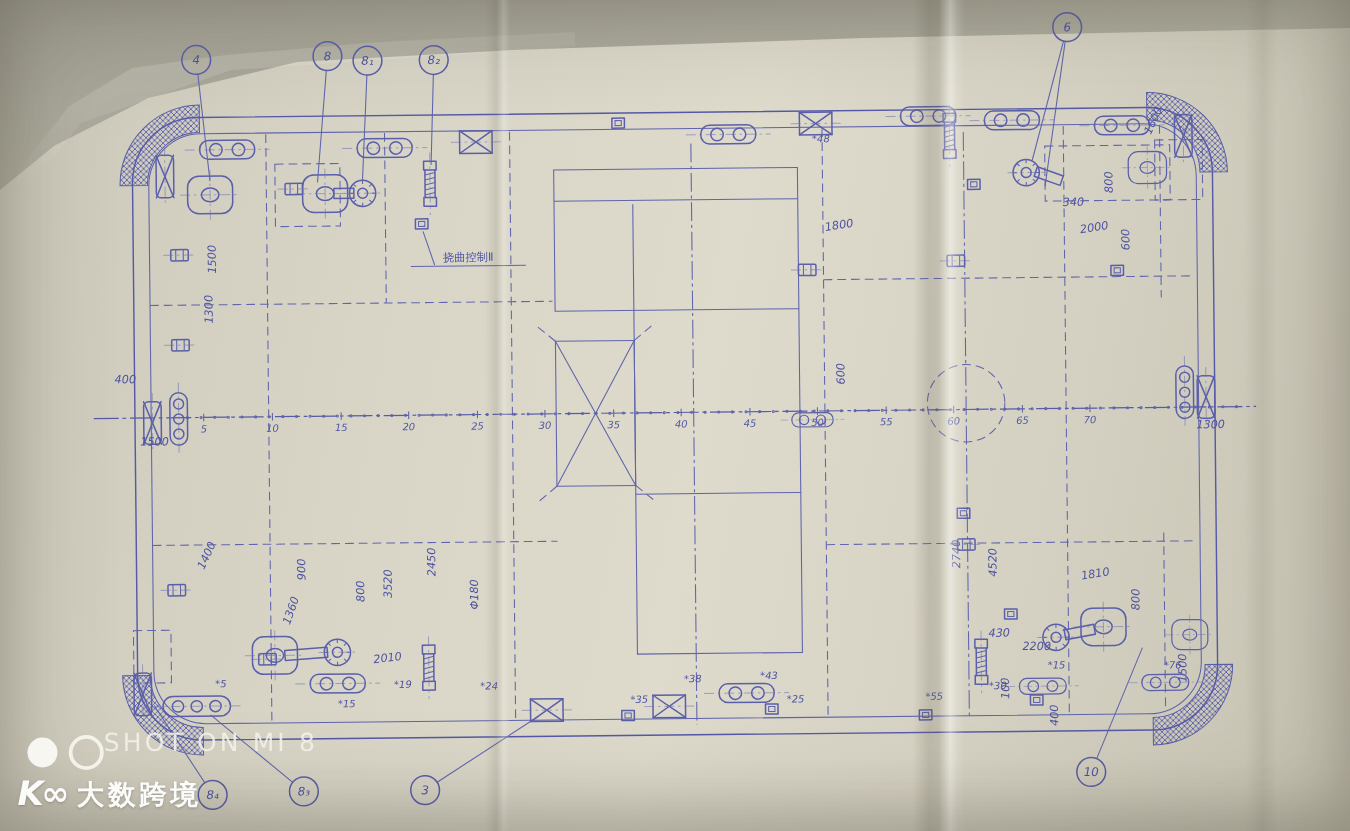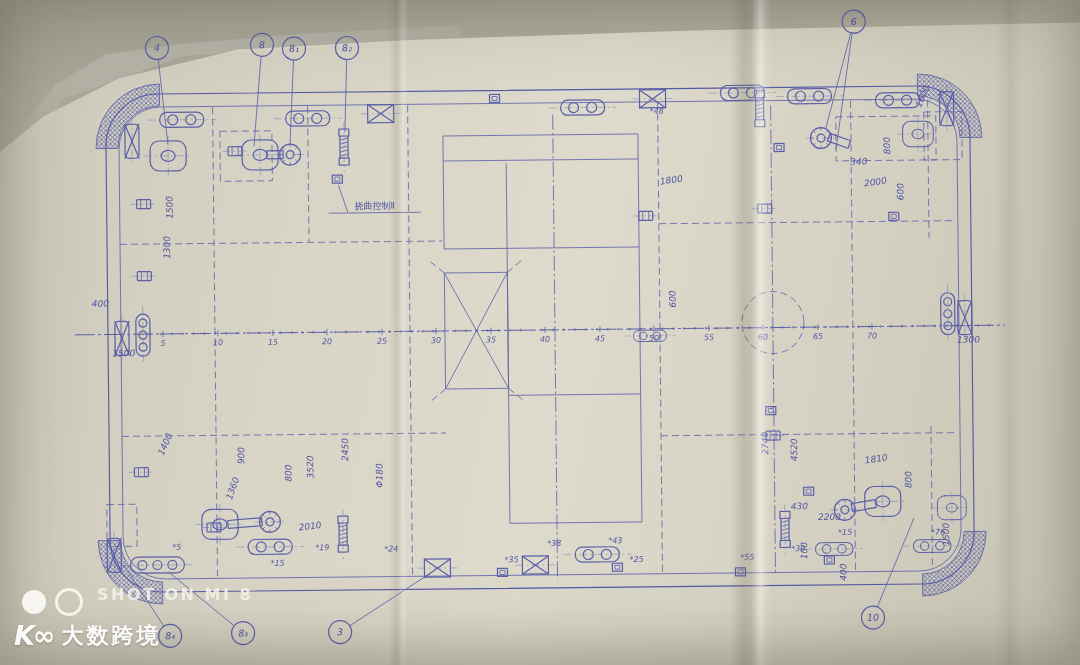--- a/index.html
+++ b/index.html
@@ -21,21 +21,21 @@
   .crease-b{left:730px;width:42px;
     background:linear-gradient(90deg,rgba(100,95,78,0),rgba(100,95,78,.22) 32%,rgba(88,83,68,.16) 50%,rgba(255,255,250,.45) 72%,rgba(245,243,235,.18) 86%,rgba(100,95,78,0));}
   .crease-c{left:996px;width:26px;
     background:linear-gradient(90deg,rgba(100,95,78,0),rgba(100,95,78,.12) 55%,rgba(100,95,78,0));}
   .vignette{position:absolute;inset:0;pointer-events:none;
     box-shadow:inset 0 0 90px rgba(66,62,48,.30), inset 0 -18px 40px rgba(66,62,48,.18);}
   .wm-camera{position:absolute;left:22px;top:584px;display:flex;align-items:flex-start;color:rgba(242,240,232,.88);}
   .wm-camera .dots{display:flex;align-items:center;gap:9px;margin-top:4px;}
   .dot-fill{width:24px;height:24px;border-radius:50%;background:rgba(250,249,243,.95);display:inline-block;}
   .dot-ring{width:22px;height:22px;border-radius:50%;border:3px solid rgba(248,247,240,.9);display:inline-block;}
-  .wm-lines{margin-left:14px;font-size:16px;font-weight:bold;letter-spacing:2.5px;line-height:21px;}
+  .wm-lines{font-size:20px;font-weight:normal;letter-spacing:2.5px;line-height:21px;}
   .wm-brand{position:absolute;left:14px;top:620px;display:flex;align-items:center;color:rgba(255,255,255,.96);
     text-shadow:0 1px 2px rgba(90,88,75,.4);}
   .brand-logo{font-size:27px;font-weight:bold;font-style:italic;letter-spacing:-2px;margin-right:8px;}
   .brand-text{font-size:22px;font-weight:bold;letter-spacing:3px;}
   
   .ink{stroke:#5a5fa9;fill:none;stroke-width:1.2;stroke-linecap:round;stroke-linejoin:round;}
   .thin{stroke:#5f64ac;fill:none;stroke-width:.85;}
   .bnd{stroke:#555aa6;fill:none;stroke-width:1.15;}
   .dash{stroke:#6165ad;fill:none;stroke-width:.85;stroke-dasharray:7 4;}
   .dashdot{stroke:#6165ad;fill:none;stroke-width:.85;stroke-dasharray:15 3 2.5 3;}

